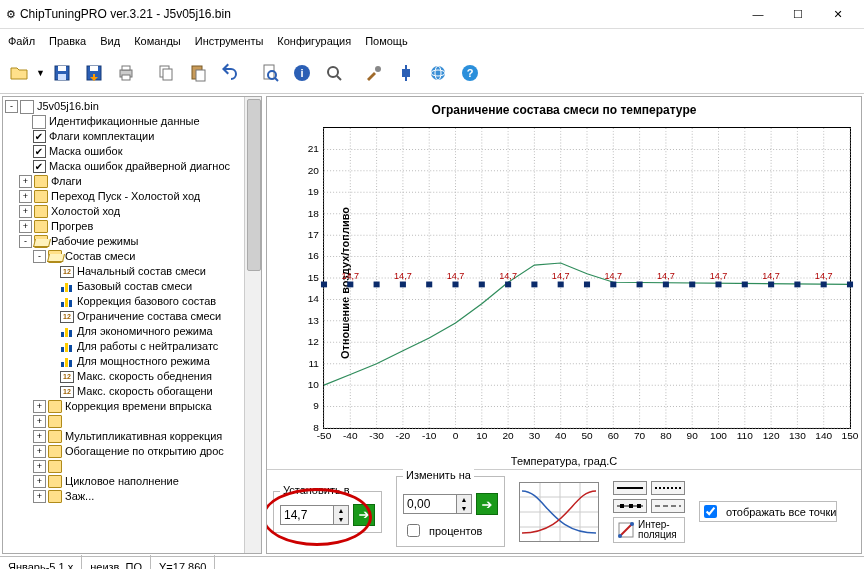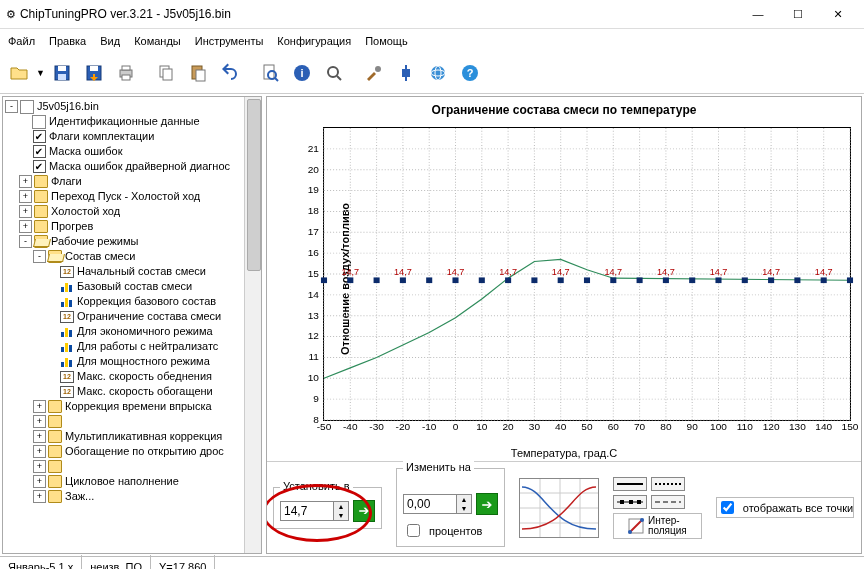--- a/index.html
+++ b/index.html
@@ -43,21 +43,21 @@
 .grp{border:1px solid #bbb;padding:4px 6px 6px 6px;position:relative}
 .grp .cap{position:absolute;top:-8px;left:6px;background:#fff;padding:0 3px;font-size:11px}
 .spin{display:flex;align-items:center;border:1px solid #888;background:#fff}
 .spin input{border:none;width:46px;font-size:12px;padding:2px 3px;outline:none}
 .spin .sbtn{display:flex;flex-direction:column}
 .spin .sbtn i{width:14px;height:9px;border-left:1px solid #888;display:flex;align-items:center;justify-content:center;font-size:7px;background:#eee}
 .go{width:20px;height:20px;background:#1a9a1a;color:#fff;display:flex;align-items:center;justify-content:center;margin-left:4px;font-size:13px;border:1px solid #0c6c0c}
 .mini{width:78px;height:58px;border:1px solid #888;background:#fff}
 .btnrow{display:flex;gap:4px;margin-bottom:4px}
 .smbtn{width:32px;height:12px;border:1px solid #888;background:#f4f4f4;display:flex;align-items:center;justify-content:center}
-.interp{display:flex;align-items:center;gap:4px;border:1px solid #bbb;padding:2px 14px}
+.interp{display:flex;align-items:center;gap:4px;border:1px solid #bbb;padding:2px 4px}
 .cb{display:flex;align-items:center;gap:6px}
 .cb input{width:13px;height:13px}
 .statusbar{height:20px;display:flex;align-items:center;border-top:1px solid #bbb;font-size:11px}
 .statusbar .cell{border-right:1px solid #bbb;padding:2px 8px;height:100%;display:flex;align-items:center}
 .red-circle{position:absolute;border:3px solid #c00;border-radius:50%;pointer-events:none}
 </style>
 </head>
 <body>
 
 <div class="titlebar">
@@ -543,21 +543,21 @@
                 <i>▼</i>
               </div>
           </div>
           <div class="go">➔</div>
         </div>
         <div class="red-circle" style="left:-12px;top:-4px;width:104px;height:52px"></div>
       </div>
 
       <div class="grp">
         <div class="cap">Изменить на</div>
-        <div style="display:flex;align-items:center;margin-top:20px">
+        <div style="display:flex;align-items:center;margin-top:12px">
           <div class="spin">
             <input value="0,00" style="">
             <div class="sbtn">
                 <i>▲</i>
                 <i>▼</i>
               </div>
           </div>
           <div class="go">➔</div>
         </div>
         <div style="margin-top:6px" class="cb">

